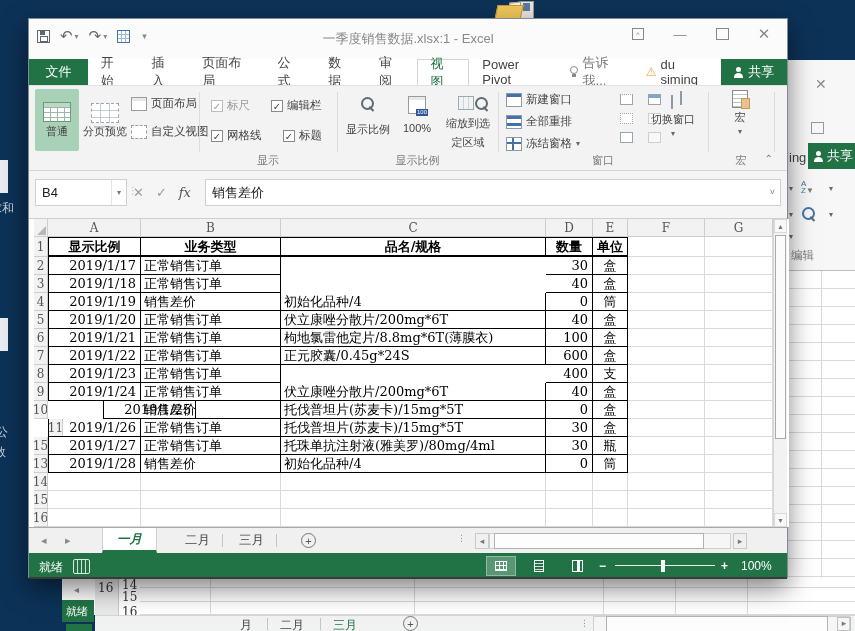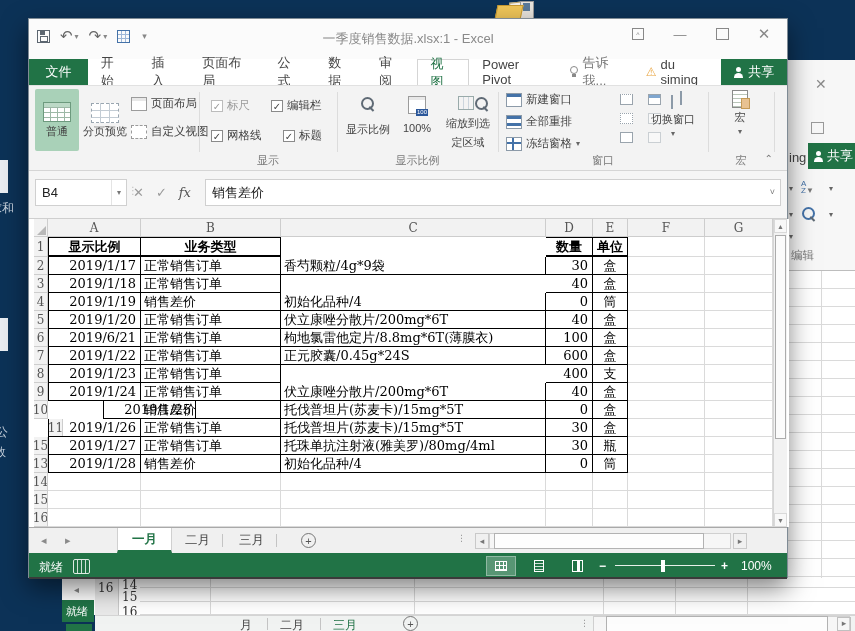--- a/index.html
+++ b/index.html
@@ -393,28 +393,28 @@
         <div class="cell hcell serif" style="left: 19px; top: 0px; width: 93px; height: 18px;">A</div>
         <div class="cell hcell serif" style="left: 112px; top: 0px; width: 140px; height: 18px;">B</div>
         <div class="cell hcell serif" style="left: 252px; top: 0px; width: 265px; height: 18px;">C</div>
         <div class="cell hcell serif" style="left: 517px; top: 0px; width: 47px; height: 18px;">D</div>
         <div class="cell hcell serif" style="left: 564px; top: 0px; width: 35px; height: 18px;">E</div>
         <div class="cell hcell serif" style="left: 599px; top: 0px; width: 77px; height: 18px;">F</div>
         <div class="cell hcell serif" style="left: 676px; top: 0px; width: 68px; height: 18px;">G</div>
         <div class="cell hcell serif" style="left: 5px; top: 18px; width: 14px; height: 20px;">1</div>
         <div class="cell tb hdr l t" style="left: 19px; top: 18px; width: 93px; height: 20px;">显示比例</div>
         <div class="cell tb hdr t" style="left: 112px; top: 18px; width: 140px; height: 20px;">业务类型</div>
+        <div class="cell tb hdr t" style="left: 252px; top: 18px; width: 265px; height: 20px;">品名/规格</div>
         <div class="cell tb hdr t" style="left: 517px; top: 18px; width: 47px; height: 20px;">数量</div>
         <div class="cell tb hdr t" style="left: 564px; top: 18px; width: 35px; height: 20px;">单位</div>
         <div class="cell gl" style="left: 599px; top: 18px; width: 77px; height: 20px;"></div>
         <div class="cell gl" style="left: 676px; top: 18px; width: 68px; height: 20px;"></div>
         <div class="cell hcell serif" style="left: 5px; top: 38px; width: 14px; height: 18px;">2</div>
         <div class="cell tb ar l" style="left: 19px; top: 38px; width: 93px; height: 18px;">2019/1/17</div>
         <div class="cell tb al" style="left: 112px; top: 38px; width: 140px; height: 18px;">正常销售订单</div>
-        <div class="cell tb al" style="left: 252px; top: 38px; width: 265px; height: 18px;">香芍颗粒/4g*9袋</div>
         <div class="cell tb ar" style="left: 517px; top: 38px; width: 47px; height: 18px;">30</div>
         <div class="cell tb ac" style="left: 564px; top: 38px; width: 35px; height: 18px;">盒</div>
         <div class="cell gl" style="left: 599px; top: 38px; width: 77px; height: 18px;"></div>
         <div class="cell gl" style="left: 676px; top: 38px; width: 68px; height: 18px;"></div>
         <div class="cell hcell serif" style="left: 5px; top: 56px; width: 14px; height: 18px;">3</div>
         <div class="cell tb ar l" style="left: 19px; top: 56px; width: 93px; height: 18px;">2019/1/18</div>
         <div class="cell tb al" style="left: 112px; top: 56px; width: 140px; height: 18px;">正常销售订单</div>
         <div class="cell tb ar" style="left: 517px; top: 56px; width: 47px; height: 18px;">40</div>
         <div class="cell tb ac" style="left: 564px; top: 56px; width: 35px; height: 18px;">盒</div>
         <div class="cell gl" style="left: 599px; top: 56px; width: 77px; height: 18px;"></div>
@@ -429,21 +429,21 @@
         <div class="cell gl" style="left: 676px; top: 74px; width: 68px; height: 18px;"></div>
         <div class="cell hcell serif" style="left: 5px; top: 92px; width: 14px; height: 18px;">5</div>
         <div class="cell tb ar l" style="left: 19px; top: 92px; width: 93px; height: 18px;">2019/1/20</div>
         <div class="cell tb al" style="left: 112px; top: 92px; width: 140px; height: 18px;">正常销售订单</div>
         <div class="cell tb al" style="left: 252px; top: 92px; width: 265px; height: 18px;">伏立康唑分散片/200mg*6T</div>
         <div class="cell tb ar" style="left: 517px; top: 92px; width: 47px; height: 18px;">40</div>
         <div class="cell tb ac" style="left: 564px; top: 92px; width: 35px; height: 18px;">盒</div>
         <div class="cell gl" style="left: 599px; top: 92px; width: 77px; height: 18px;"></div>
         <div class="cell gl" style="left: 676px; top: 92px; width: 68px; height: 18px;"></div>
         <div class="cell hcell serif" style="left: 5px; top: 110px; width: 14px; height: 18px;">6</div>
-        <div class="cell tb ar l" style="left: 19px; top: 110px; width: 93px; height: 18px;">2019/6/21</div>
+        <div class="cell tb ar l" style="left: 19px; top: 110px; width: 93px; height: 18px;">2019/1/21</div>
         <div class="cell tb al" style="left: 112px; top: 110px; width: 140px; height: 18px;">正常销售订单</div>
         <div class="cell tb al" style="left: 252px; top: 110px; width: 265px; height: 18px;">枸地氯雷他定片/8.8mg*6T(薄膜衣)</div>
         <div class="cell tb ar" style="left: 517px; top: 110px; width: 47px; height: 18px;">100</div>
         <div class="cell tb ac" style="left: 564px; top: 110px; width: 35px; height: 18px;">盒</div>
         <div class="cell gl" style="left: 599px; top: 110px; width: 77px; height: 18px;"></div>
         <div class="cell gl" style="left: 676px; top: 110px; width: 68px; height: 18px;"></div>
         <div class="cell hcell serif" style="left: 5px; top: 128px; width: 14px; height: 18px;">7</div>
         <div class="cell tb ar l" style="left: 19px; top: 128px; width: 93px; height: 18px;">2019/1/22</div>
         <div class="cell tb al" style="left: 112px; top: 128px; width: 140px; height: 18px;">正常销售订单</div>
         <div class="cell tb al" style="left: 252px; top: 128px; width: 265px; height: 18px;">正元胶囊/0.45g*24S</div>
@@ -526,21 +526,21 @@
 
     <div class="vscroll">
       <div class="sbtn" style="top:0;">▲</div>
       <div class="vthumb"></div>
       <div class="sbtn" style="bottom:0;">▼</div>
     </div>
 
     <div class="tabbar">
       <div class="nav" style="left:12px;">◂</div>
       <div class="nav" style="left:36px;">▸</div>
-      <div class="stab active" style="left:88px;">一月</div>
+      <div class="stab active" style="left:73px;font-style:italic;">一月</div>
       <div class="stab" style="left:142px;">二月</div>
       <div class="tsep" style="left:193px;"></div>
       <div class="stab" style="left:196px;">三月</div>
       <div class="tsep" style="left:247px;"></div>
       <div class="plus" style="left:272px;">+</div>
       <div class="abs" style="left:428px;top:5px;color:#999;font-size:9px;">⋮</div>
       <div class="abs" style="left:446px;top:5px;width:14px;height:16px;border:1px solid #c9c9c9;box-sizing:border-box;font-size:9px;color:#777;text-align:center;line-height:14px;">◂</div>
       <div class="hscroll-track" style="left:460px;width:242px;">
         <div class="hthumb" style="left:4px;top:-1px;width:210px;"></div>
       </div>

